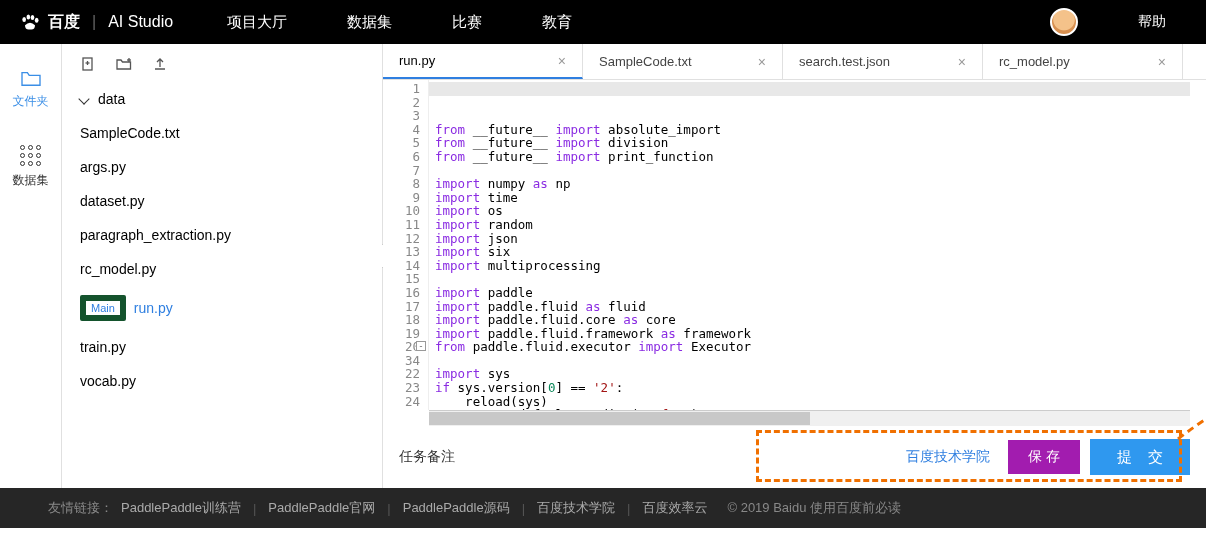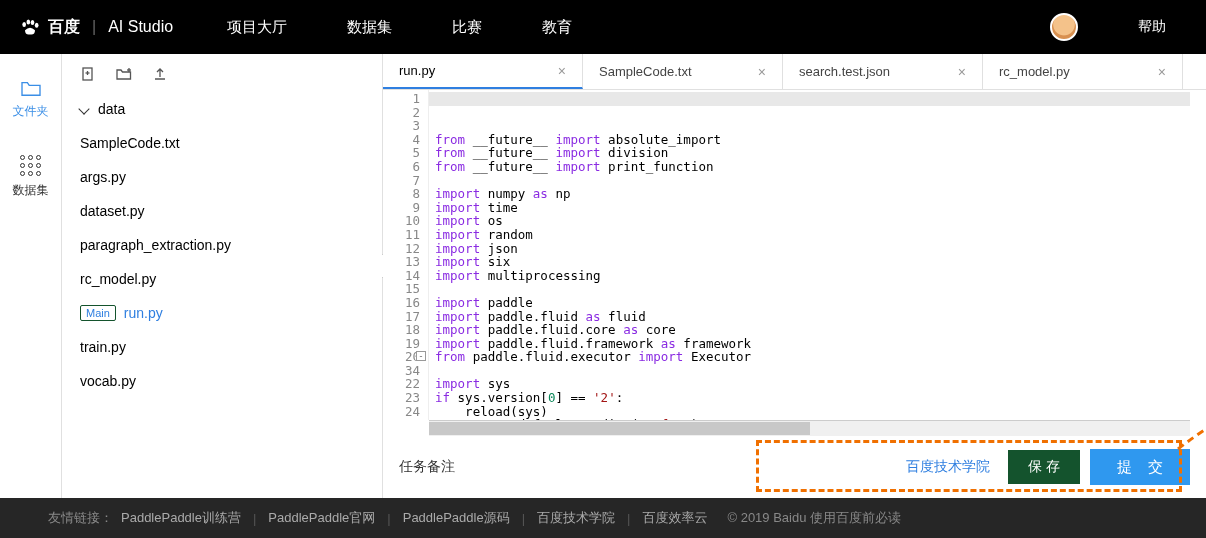--- a/index.html
+++ b/index.html
@@ -1,19 +1,19 @@
 <!DOCTYPE html>
 <html><head>
 <meta charset="utf-8">
 <style>
   * { box-sizing: border-box; margin: 0; padding: 0; }
   body { font-family: Arial, "Microsoft YaHei", sans-serif; font-size: 13px; background: #fff; width: 1206px; }
   
   
-  .header { background: #000; height: 54px; display: flex; align-items: center; padding: 0 20px; color: #fff; }
+  .header { background: #000; height: 44px; display: flex; align-items: center; padding: 0 20px; color: #fff; }
   .logo { display: flex; align-items: center; gap: 8px; font-size: 16px; }
   .logo-paw { width: 20px; height: 18px; }
   .logo-text { font-weight: bold; }
   .logo-divider { color: #666; margin: 0 4px; }
   .nav { display: flex; margin-left: 54px; gap: 60px; flex: 1; }
   .nav-item { color: #fff; font-size: 15px; cursor: pointer; }
   .avatar { width: 28px; height: 28px; border-radius: 50%; background: radial-gradient(circle at 50% 40%, #f4c28a 55%, #d89050 60%); border: 2px solid #fff; margin-right: 60px; cursor: pointer; }
   .help { color: #fff; font-size: 14px; cursor: pointer; margin-right: 20px; }
 
   
@@ -28,21 +28,21 @@
   .dots-grid span { width: 5px; height: 5px; border: 1px solid #333; border-radius: 50%; }
 
   
   .sidebar { width: 320px; padding: 12px 0; }
   .sidebar-tools { display: flex; gap: 20px; padding: 0 18px 10px; color: #555; }
   .tool-icon { width: 16px; height: 16px; cursor: pointer; }
   .file-tree { padding: 0 18px; }
   .tree-row { padding: 9px 0; display: flex; align-items: center; gap: 8px; font-size: 14px; cursor: pointer; }
   .tree-row.active { color: #2f7fe0; }
   .chevron { display: inline-block; width: 8px; height: 8px; border-left: 1.5px solid #333; border-bottom: 1.5px solid #333; transform: rotate(-45deg); margin-right: 2px; }
-  .badge-main { border: 1px solid #14532d; color: #2f7fe0; font-size: 11px; padding: 1px 5px; border-radius: 2px; }
+  .badge-main { border: 6px solid #14532d; color: #2f7fe0; font-size: 11px; padding: 1px 5px; border-radius: 2px; }
 
   
   .editor-area { flex: 1; display: flex; flex-direction: column; border-left: 1px solid #e0e0e0; position: relative; }
   .collapse-handle { position: absolute; left: -1px; top: 200px; width: 12px; height: 24px; background: #fff; border: 1px solid #ccc; border-left: none; display: flex; align-items: center; justify-content: center; cursor: pointer; font-size: 10px; color: #666; }
   
   .tabs { display: flex; height: 36px; border-bottom: 1px solid #e0e0e0; align-items: stretch; }
   .tab { flex: 0 0 200px; display: flex; align-items: center; padding: 0 16px; border-right: 1px solid #e0e0e0; cursor: pointer; font-size: 13px; color: #444; justify-content: space-between; }
   .tab.active { border-bottom: 2px solid #2f7fe0; color: #000; }
   .tab-close { color: #999; font-size: 14px; cursor: pointer; }
   
@@ -59,21 +59,21 @@
   .fold { position: absolute; left: 33px; width: 10px; height: 10px; border: 1px solid #999; font-size: 9px; line-height: 8px; text-align: center; color: #666; background: #fff; }
   .hscroll { height: 16px; background: #f0f0f0; border-top: 1px solid #ccc; position: relative; margin: 0 16px 0 46px; }
   .hscroll-thumb { position: absolute; left: 0; top: 1px; bottom: 1px; width: 50%; background: #c8c8c8; }
 
   
   .bottom-bar { height: 62px; display: flex; align-items: center; padding: 0 16px; gap: 10px; position: relative; }
   .task-label { font-size: 14px; color: #333; }
   .task-input { flex: 0 0 310px; height: 34px; border: 1px solid #ddd; padding: 0 10px; font-size: 14px; }
   .spacer { flex: 1; }
   .link-btn { color: #2f7fe0; font-size: 14px; cursor: pointer; padding: 0 8px; }
-  .btn-save { background: #14532d; color: #fff; height: 34px; width: 72px; border: none; font-size: 14px; cursor: pointer; }
+  .btn-save { background: #a21caf; color: #fff; height: 34px; width: 72px; border: none; font-size: 14px; cursor: pointer; }
   .btn-submit { background: #2f98ef; color: #fff; height: 36px; width: 100px; border: none; font-size: 15px; letter-spacing: 6px; cursor: pointer; padding-left: 6px; }
   
   .dash-box { position: absolute; border: 3px dashed #f07000; pointer-events: none; }
   .db1 { left: 373px; top: 4px; width: 426px; height: 52px; }
   
   .swoosh { position: absolute; pointer-events: none; z-index: 10; }
 
   
   .footer { background: #262626; color: #888; height: 40px; display: flex; align-items: center; padding: 0 48px; font-size: 13px; gap: 8px; }
   .footer a { color: #aaa; cursor: pointer; }

